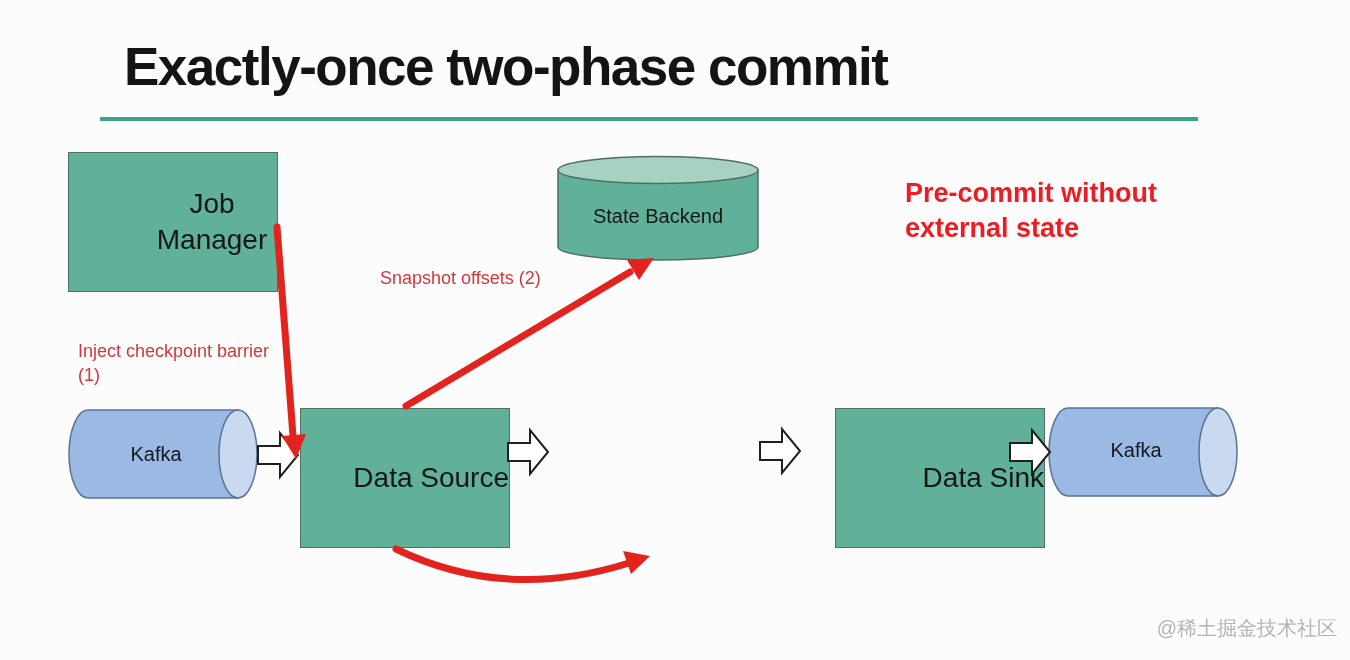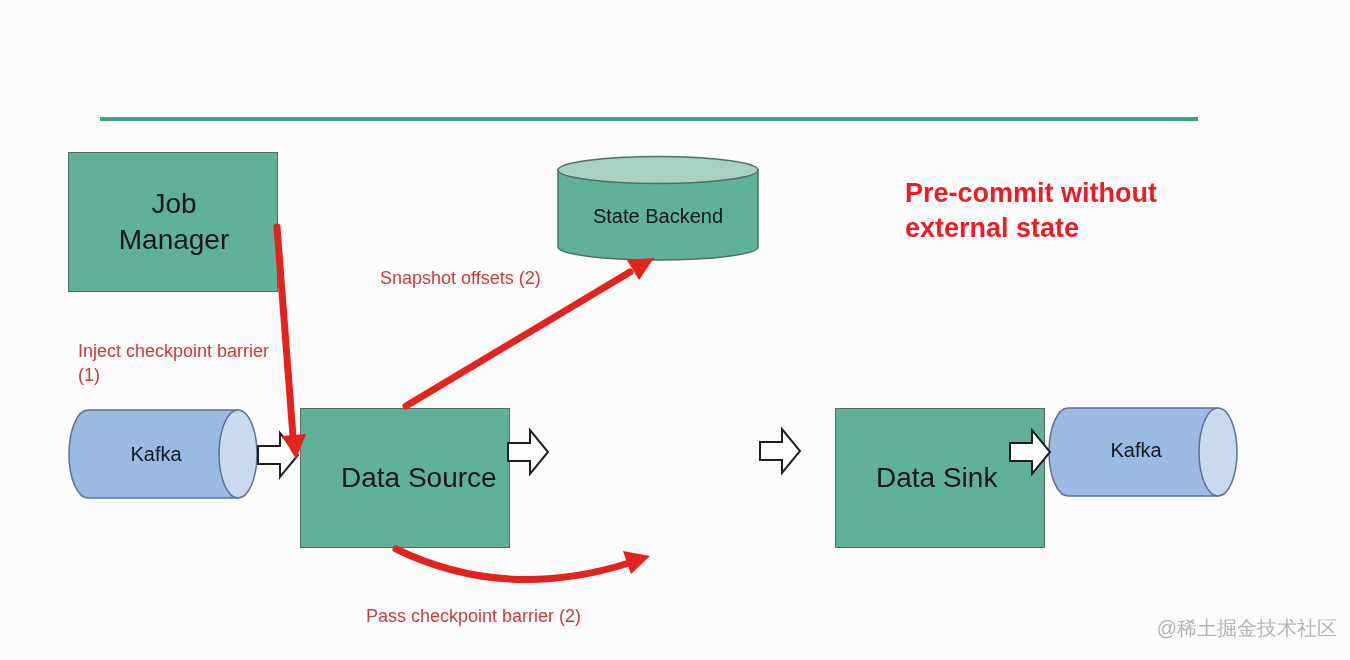--- a/index.html
+++ b/index.html
@@ -30,21 +30,21 @@
     background: #3BA389;
   }
   .node {
     position: absolute;
     width: 210px;
     height: 140px;
     background: #61B19A;
     border: 1.5px solid #4f6f65;
     display: flex;
     align-items: center;
-    justify-content: flex-start;
+    justify-content: flex-end;
     z-index: 1;
     padding-left: 40px;
   }
   .node .node-label {
     font-size: 28px;
     color: #161616;
     text-align: center;
     line-height: 1.3;
   }
   #node-job-manager { left: 68px; top: 152px; }
@@ -102,20 +102,21 @@
     font-size: 20px;
     color: #b3b3b3;
     z-index: 3;
   }
 </style>
 </head>
 <body>
 
 <div class="canvas">
 
+  <h1 class="page-title">Exactly-once two-phase commit</h1>
   <div class="title-underline"></div>
 
   <div class="node" id="node-job-manager">
     <div class="node-label">Job Manager</div>
   </div>
   <div class="node" id="node-data-source">
     <div class="node-label">Data Source</div>
   </div>
   <div class="node" id="node-data-sink">
     <div class="node-label">Data Sink</div>
@@ -164,17 +165,16 @@
   </div>
   <div class="cyl-label" id="label-kafka-left">
     <span>Kafka</span>
   </div>
   <div class="cyl-label" id="label-kafka-right">
     <span>Kafka</span>
   </div>
 
   <div class="red-note" id="note-inject">Inject checkpoint barrier (1)</div>
   <div class="red-note" id="note-snapshot">Snapshot offsets (2)</div>
-  <div class="red-note" id="note-pass">Pass checkpoint barrier (2)</div>
   <div class="emphasis">Pre-commit without external state</div>
 
   <div class="watermark">@稀土掘金技术社区</div>
 </div>
 
 </body></html>

